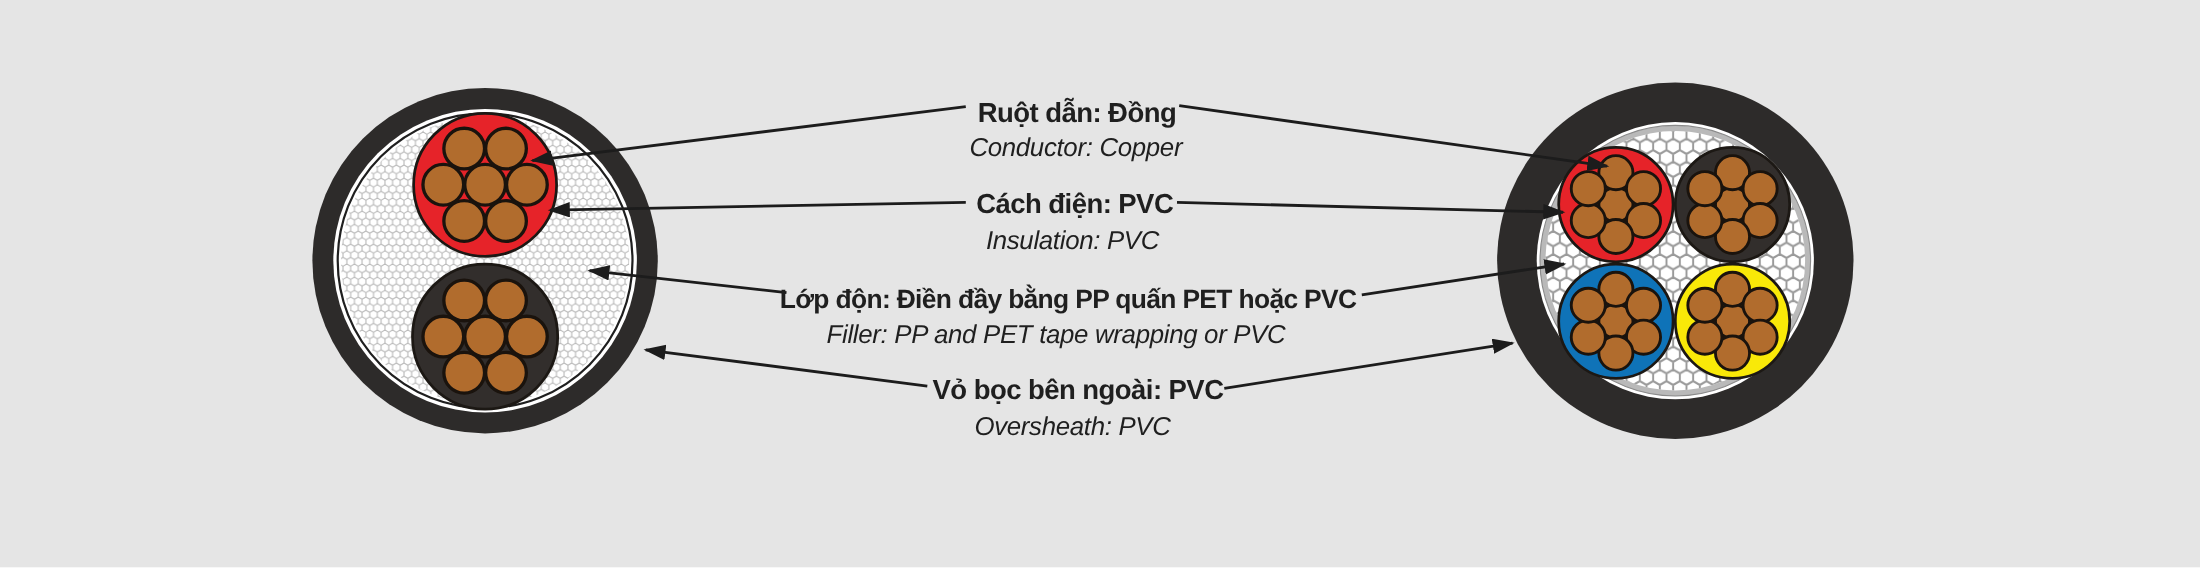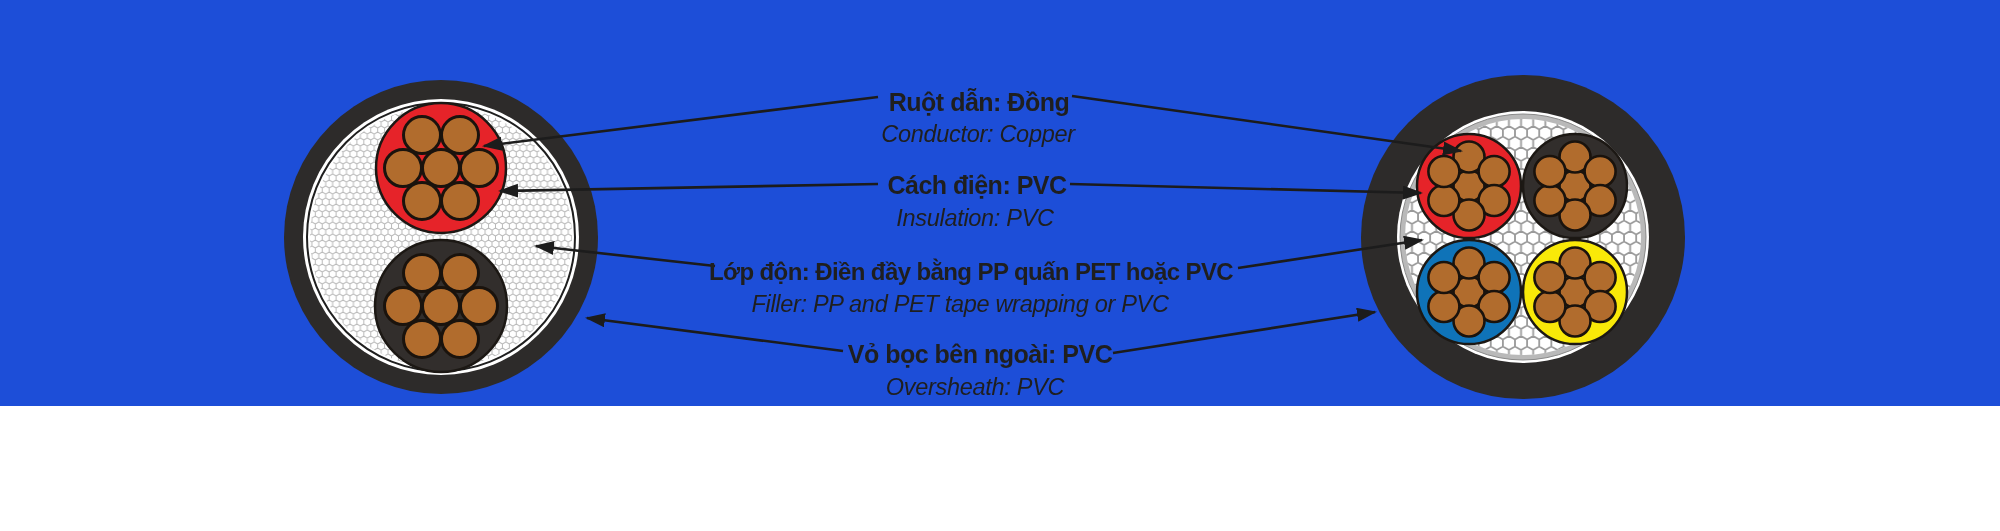--- a/index.html
+++ b/index.html
@@ -1,16 +1,16 @@
 <!DOCTYPE html>
 <html><head>
 <meta charset="utf-8">
 <style>
   html,body{margin:0;padding:0;background:#ffffff;}
-  .stage{position:relative;width:2000px;height:406px;background:#1d4ed8;overflow:hidden;
+  .stage{position:relative;width:2000px;height:516px;background:#e5e5e5;overflow:hidden;
          font-family:"Liberation Sans","DejaVu Sans",sans-serif;}
   svg{display:block;}
   text{fill:#1f1f1f;}
   .vi{font-size:25px;font-weight:600;letter-spacing:-0.5px;}
   .vi.long{font-size:24px;letter-spacing:-0.6px;}
   .en{font-size:23.5px;font-style:italic;font-weight:400;letter-spacing:-0.3px;}
   .leader{fill:none;stroke-width:2.6;}
   .ring-edge{stroke:#1f1f1f;stroke-width:2;}
   .core-ring{stroke:#1c1814;stroke-width:2.5;}
   .strands-l{stroke:#1a130d;stroke-width:3;}

